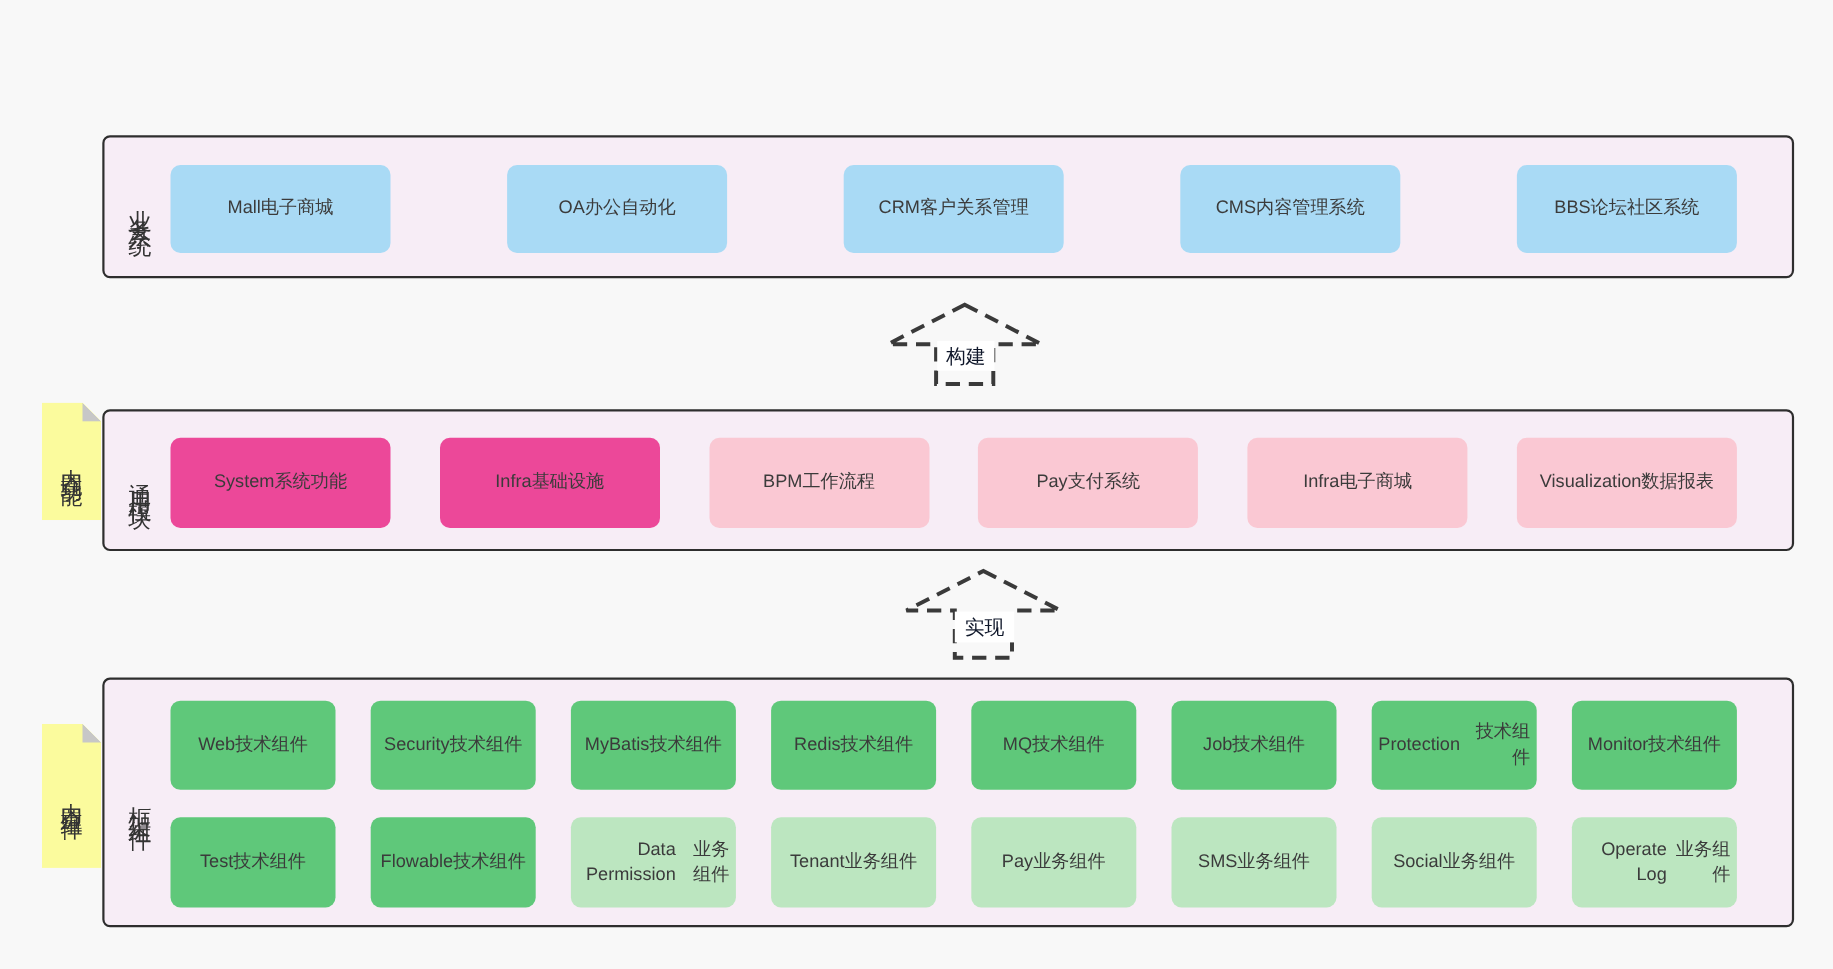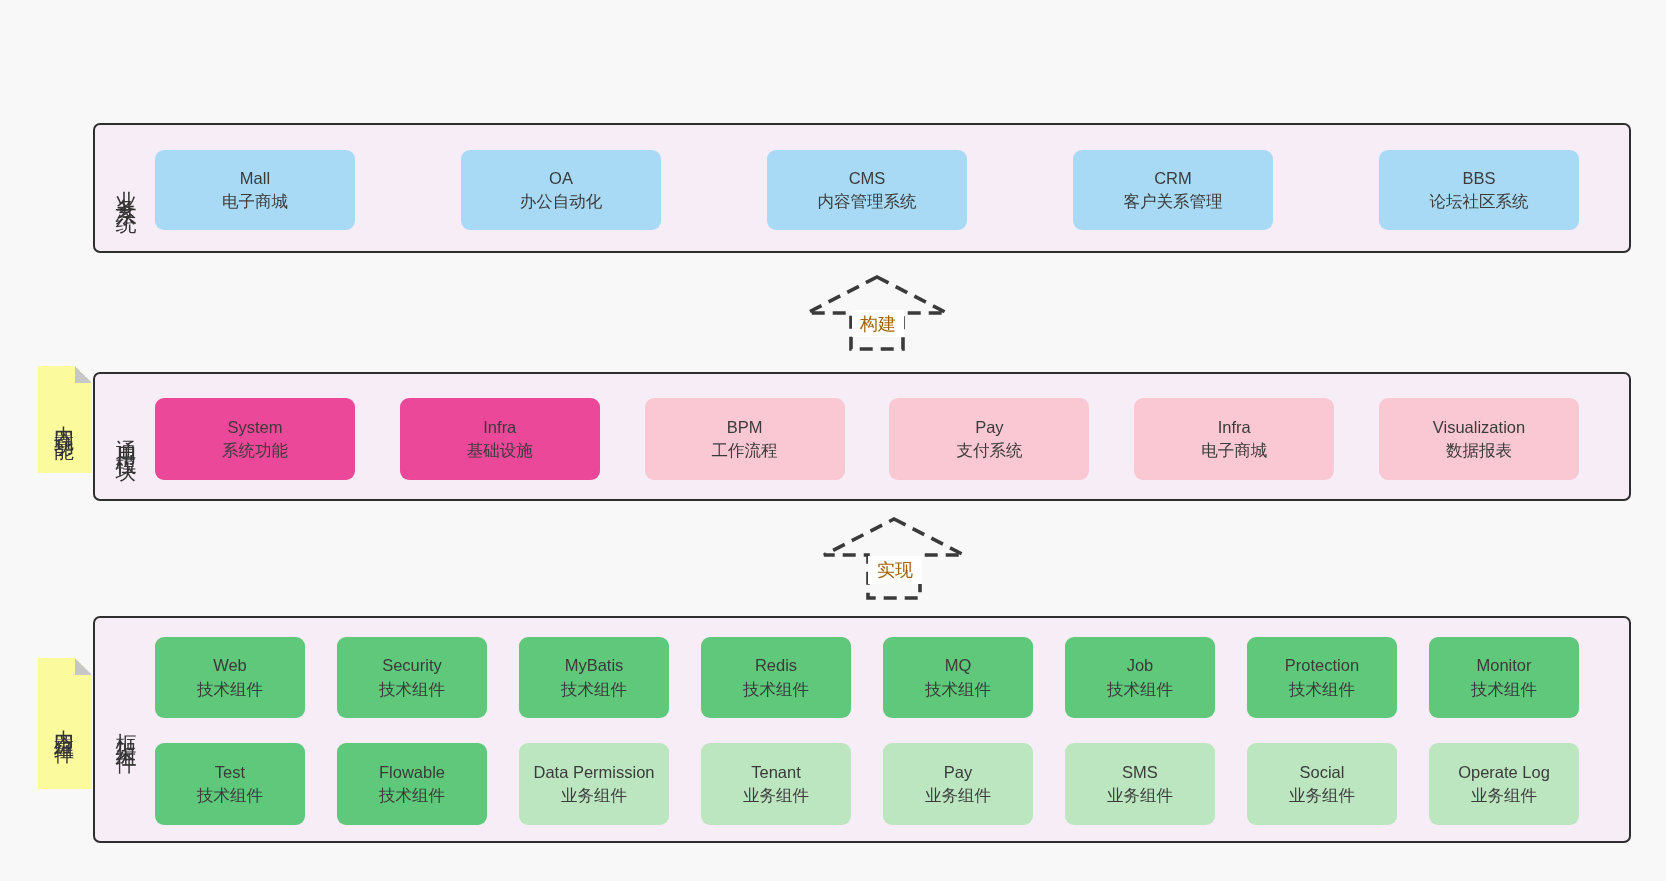--- a/index.html
+++ b/index.html
@@ -37,22 +37,22 @@
     position:absolute;left:60px;width:1424px;
     display:flex;justify-content:space-between;
   }
   #layer-business .boxes-row{top:25px;height:80px;}
   #layer-modules .boxes-row{top:24px;height:82px;}
   #layer-framework .boxes-row.r1{top:19px;height:81px;}
   #layer-framework .boxes-row.r2{top:125px;height:82px;}
 
   .box{
     border-radius:9px;
-    display:flex;flex-direction:column;align-items:center;justify-content:center;
-    text-align:left;
+    display:flex;flex-direction:row;align-items:center;justify-content:center;
+    text-align:right;
     font-size:16.5px;line-height:1.42;
     color:#3b3b3b;
     padding:2px 6px;box-sizing:border-box;
   }
   .w200{width:200px;}
   .w150{width:150px;}
   .blue{background:#a9daf5;}
   .red{background:#ec4899;}
   .pink{background:#fac8d3;}
   .green{background:#5fc87a;}
@@ -83,21 +83,21 @@
   .arrow-svg{position:absolute;overflow:visible;}
   #arrow-build{left:800px;top:270px;}
   #arrow-implement{left:817px;top:512px;}
   .arrow-path{
     fill:none;stroke:#3a3a3a;stroke-width:3.6;
     stroke-dasharray:13 8;
   }
   .arrow-label{
     position:absolute;background:#ffffff;
     display:flex;align-items:center;justify-content:center;
-    font-size:18px;color:#a16207;
+    font-size:18px;color:#0f172a;
     z-index:2;
   }
   #arrow-build-label{left:852px;top:310px;width:52px;height:27px;}
   #arrow-implement-label{left:868px;top:556px;width:54px;height:28px;}
 </style>
 </head>
 <body>
 
 <div class="canvas">
 
@@ -106,26 +106,26 @@
     <div class="boxes-row">
       <div class="box blue w200">
         <span class="box-name">Mall</span>
         <span class="box-desc">电子商城</span>
       </div>
       <div class="box blue w200">
         <span class="box-name">OA</span>
         <span class="box-desc">办公自动化</span>
       </div>
       <div class="box blue w200">
+        <span class="box-name">CRM</span>
+        <span class="box-desc">客户关系管理</span>
+      </div>
+      <div class="box blue w200">
         <span class="box-name">CMS</span>
         <span class="box-desc">内容管理系统</span>
-      </div>
-      <div class="box blue w200">
-        <span class="box-name">CRM</span>
-        <span class="box-desc">客户关系管理</span>
       </div>
       <div class="box blue w200">
         <span class="box-name">BBS</span>
         <span class="box-desc">论坛社区系统</span>
       </div>
     </div>
   </div>
 
   <svg class="arrow-svg" id="arrow-build" width="154" height="86">
     <polygon class="arrow-path" points="77,7 147,43 103,43 103,79 51,79 51,43 7,43"></polygon>

